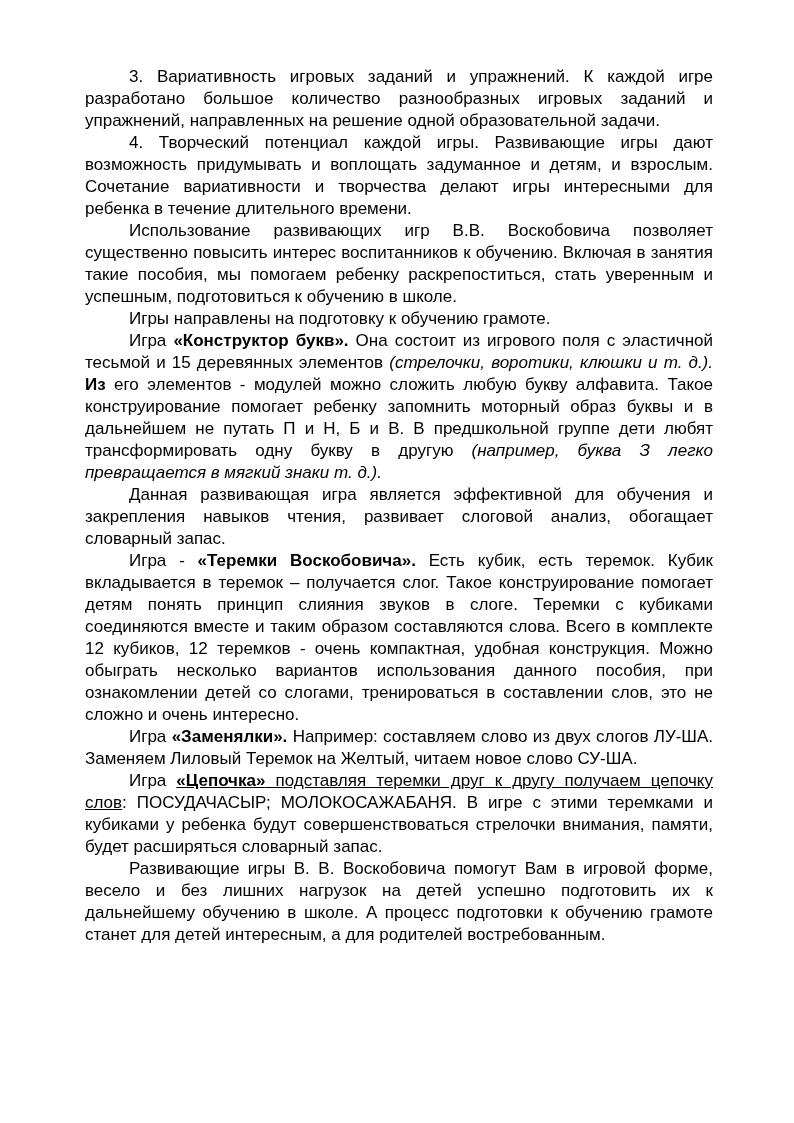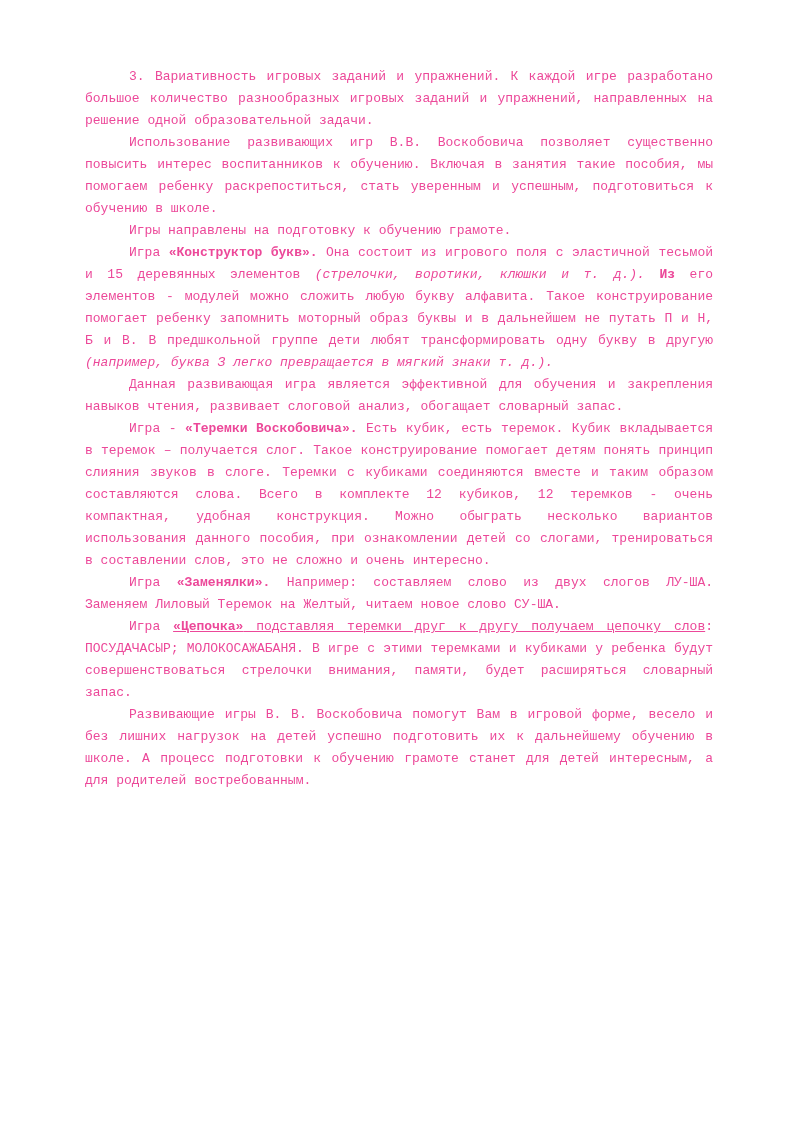--- a/index.html
+++ b/index.html
@@ -9,40 +9,41 @@
     width: 794px;
     height: 1123px;
     background: #ffffff;
     overflow: hidden;
   }
   .content {
     position: absolute;
     left: 85px;
     top: 66px;
     width: 628px;
-    color: #ec4899;
-    font-family: Liberation Mono, monospace;
-    font-size: 13px;
+    color: #000000;
+    font-family: Liberation Sans, sans-serif;
+    font-size: 17px;
     line-height: 22px;
     text-align: justify;
   }
   .para {
     text-indent: 44px;
     margin: 0;
   }
   .run-bold { font-weight: bold; }
   .run-italic { font-style: italic; }
   .run-underline { text-decoration: underline; margin-top: 13px; }
 </style>
 </head>
 <body>
 
 <div class="page">
   <div class="content">
       <p class="para"><span>3. Вариативность игровых заданий и упражнений. К каждой игре разработано большое количество разнообразных игровых заданий и упражнений, направленных на решение одной образовательной задачи.</span></p>
+      <p class="para"><span>4. Творческий потенциал каждой игры. Развивающие игры дают возможность придумывать и воплощать задуманное и детям, и взрослым. Сочетание вариативности и творчества делают игры интересными для ребенка в течение длительного времени.</span></p>
       <p class="para"><span>Использование развивающих игр В.В. Воскобовича позволяет существенно повысить интерес воспитанников к обучению. Включая в занятия такие пособия, мы помогаем ребенку раскрепоститься, стать уверенным и успешным, подготовиться к обучению в школе.</span></p>
       <p class="para"><span>Игры направлены на подготовку к обучению грамоте.</span></p>
       <p class="para"><span>Игра </span><span class="run-bold">«Конструктор букв».</span><span> Она состоит из игрового поля с эластичной тесьмой и 15 деревянных элементов </span><span class="run-italic">(стрелочки, воротики, клюшки и т. д.).</span><span> </span><span class="run-bold">Из</span><span> его элементов - модулей можно сложить любую букву алфавита. Такое конструирование помогает ребенку запомнить моторный образ буквы и в дальнейшем не путать П и Н, Б и В. В предшкольной группе дети любят трансформировать одну букву в другую </span><span class="run-italic">(например, буква З легко превращается в мягкий знаки т. д.).</span></p>
       <p class="para"><span>Данная развивающая игра является эффективной для обучения и закрепления навыков чтения, развивает слоговой анализ, обогащает словарный запас.</span></p>
       <p class="para"><span>Игра - </span><span class="run-bold">«Теремки Воскобовича».</span><span> Есть кубик, есть теремок. Кубик вкладывается в теремок – получается слог. Такое конструирование помогает детям понять принцип слияния звуков в слоге. Теремки с кубиками соединяются вместе и таким образом составляются слова. Всего в комплекте 12 кубиков, 12 теремков - очень компактная, удобная конструкция. Можно обыграть несколько вариантов использования данного пособия, при ознакомлении детей со слогами, тренироваться в составлении слов, это не сложно и очень интересно.</span></p>
       <p class="para"><span>Игра </span><span class="run-bold">«Заменялки».</span><span> Например: составляем слово из двух слогов ЛУ-ША. Заменяем Лиловый Теремок на Желтый, читаем новое слово СУ-ША.</span></p>
       <p class="para"><span>Игра </span><span class="run-bold run-underline">«Цепочка»</span><span class="run-underline"> подставляя теремки друг к другу получаем цепочку слов</span><span>: ПОСУДАЧАСЫР; МОЛОКОСАЖАБАНЯ. В игре с этими теремками и кубиками у ребенка будут совершенствоваться стрелочки внимания, памяти, будет расширяться словарный запас.</span></p>
       <p class="para"><span>Развивающие игры В. В. Воскобовича помогут Вам в игровой форме, весело и без лишних нагрузок на детей успешно подготовить их к дальнейшему обучению в школе. А процесс подготовки к обучению грамоте станет для детей интересным, а для родителей востребованным.</span></p>
     </div>
 </div>

